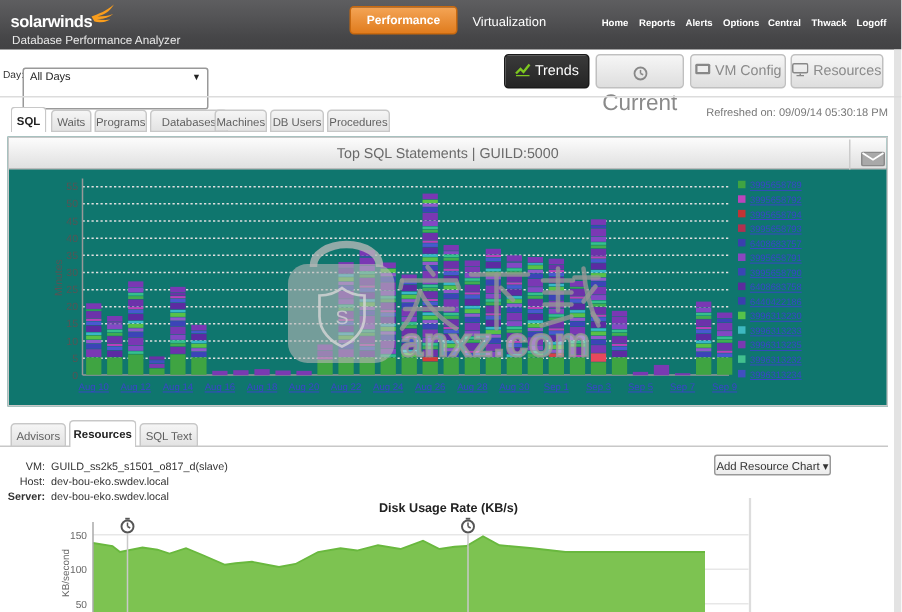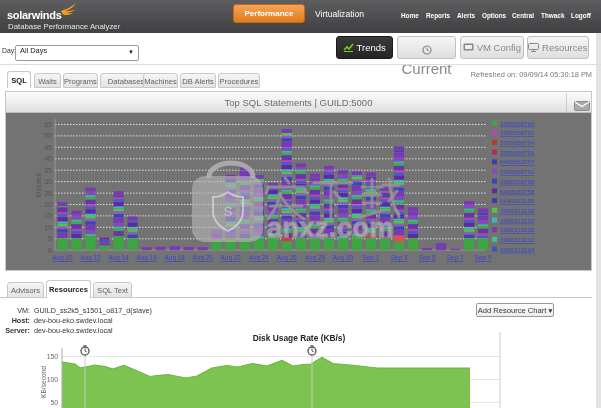--- a/index.html
+++ b/index.html
@@ -18,21 +18,21 @@
     <span style="position:absolute;left:457px;top:11.5px;width:18px;text-align:center;font-size:6.4px;font-weight:bold;color:#fff">Alerts</span>
     <span style="position:absolute;left:482px;top:11.5px;width:22px;text-align:center;font-size:6.4px;font-weight:bold;color:#fff">Options</span>
     <span style="position:absolute;left:512px;top:11.5px;width:21px;text-align:center;font-size:6.4px;font-weight:bold;color:#fff">Central</span>
     <span style="position:absolute;left:541px;top:11.5px;width:22px;text-align:center;font-size:6.4px;font-weight:bold;color:#fff">Thwack</span>
     <span style="position:absolute;left:571px;top:11.5px;width:20px;text-align:center;font-size:6.4px;font-weight:bold;color:#fff">Logoff</span>
 </div>
 
 <div style="position:absolute;left:596px;top:33px;width:5px;height:375px;background:#e3e3e3"></div>
 
 <div style="position:absolute;left:2px;top:46.5px;font-size:6.8px;color:#333">Day:</div>
-<div style="position:absolute;left:15px;top:45px;width:124px;height:16px;border:1px solid #999;border-radius:2px;background:#fff;font-size:7.4px;color:#222;line-height:10px;padding-left:4px;box-sizing:border-box">All Days<span style="position:absolute;right:4px;top:1px;font-size:6px">▼</span></div>
+<div style="position:absolute;left:15px;top:45px;width:124px;height:28px;border:1px solid #999;border-radius:2px;background:#fff;font-size:7.4px;color:#222;line-height:10px;padding-left:4px;box-sizing:border-box">All Days<span style="position:absolute;right:4px;top:1px;font-size:6px">▼</span></div>
 <div style="position:absolute;left:336px;top:36px;width:57px;height:23px;background:linear-gradient(#3a3a3a,#252525);border:1px solid #1a1a1a;color:#fff;border-radius:3px;box-sizing:border-box;font-size:9.5px;text-align:center;line-height:21px"><svg width="11" height="9" style="vertical-align:-1px">
       <polyline points="1,7 4,4 6,6 10,1" stroke="#7ec820" stroke-width="1.6" fill="none"></polyline>
       <line x1="1" y1="8.5" x2="10" y2="8.5" stroke="#7ec820" stroke-width="1"></line>
     </svg> Trends</div>
 <div style="position:absolute;left:397px;top:36px;width:59px;height:23px;background:linear-gradient(#f6f6f6,#dedede);border:1px solid #c0c0c0;color:#8a8a8a;border-radius:3px;box-sizing:border-box;font-size:15px;text-align:center;line-height:21px"><svg width="10" height="10" style="vertical-align:-1.5px">
       <circle cx="5" cy="5" r="4" fill="none" stroke="#888" stroke-width="1.2"></circle>
       <line x1="5" y1="5" x2="5" y2="2.6" stroke="#888"></line>
       <line x1="5" y1="5" x2="6.8" y2="5.8" stroke="#888"></line>
     </svg> Current</div>
 <div style="position:absolute;left:460px;top:36px;width:64px;height:23px;background:linear-gradient(#f6f6f6,#dedede);border:1px solid #c0c0c0;color:#8a8a8a;border-radius:3px;box-sizing:border-box;font-size:9.5px;text-align:center;line-height:21px"><svg width="11" height="9" style="vertical-align:-1px">
@@ -44,25 +44,25 @@
       <line x1="3" y1="8.5" x2="8" y2="8.5" stroke="#888"></line>
       <line x1="5.5" y1="7" x2="5.5" y2="8.5" stroke="#888"></line>
     </svg> Resources</div>
 <div style="position:absolute;left:0;top:64px;width:601px;height:1px;background:#dcdcdc"></div>
 
 <div style="position:absolute;left:7px;top:71px;width:24px;height:17px;background:#fff;border:1px solid #c8c8c8;border-bottom:none;border-radius:3px 3px 0 0;z-index:5;text-align:center;line-height:17px;font-size:7.6px;font-weight:bold;color:#222;box-sizing:border-box">SQL</div>
 <div style="position:absolute;left:34px;top:73px;width:27px;height:15px;background:linear-gradient(#f5f5f5,#e3e3e3);border:1px solid #c8c8c8;border-radius:3px 3px 0 0;text-align:center;line-height:15px;font-size:7.6px;color:#5f5f5f;box-sizing:border-box">Waits</div>
 <div style="position:absolute;left:63px;top:73px;width:35px;height:15px;background:linear-gradient(#f5f5f5,#e3e3e3);border:1px solid #c8c8c8;border-radius:3px 3px 0 0;text-align:left;line-height:15px;font-size:7.6px;color:#5f5f5f;box-sizing:border-box">Programs</div>
 <div style="position:absolute;left:100px;top:73px;width:52px;height:15px;background:linear-gradient(#f5f5f5,#e3e3e3);border:1px solid #c8c8c8;border-radius:3px 3px 0 0;text-align:center;line-height:15px;font-size:7.6px;color:#5f5f5f;box-sizing:border-box">Databases</div>
 <div style="position:absolute;left:143px;top:73px;width:35px;height:15px;background:linear-gradient(#f5f5f5,#e3e3e3);border:1px solid #c8c8c8;border-radius:3px 3px 0 0;text-align:center;line-height:15px;font-size:7.6px;color:#5f5f5f;box-sizing:border-box">Machines</div>
-<div style="position:absolute;left:180px;top:73px;width:36px;height:15px;background:linear-gradient(#f5f5f5,#e3e3e3);border:1px solid #c8c8c8;border-radius:3px 3px 0 0;text-align:center;line-height:15px;font-size:7.6px;color:#5f5f5f;box-sizing:border-box">DB Alerts</div>
+<div style="position:absolute;left:180px;top:73px;width:36px;height:15px;background:linear-gradient(#f5f5f5,#e3e3e3);border:1px solid #c8c8c8;border-radius:3px 3px 0 0;text-align:center;line-height:15px;font-size:7.6px;color:#5f5f5f;box-sizing:border-box">DB Users</div>
 <div style="position:absolute;left:218px;top:73px;width:42px;height:15px;background:linear-gradient(#f5f5f5,#e3e3e3);border:1px solid #c8c8c8;border-radius:3px 3px 0 0;text-align:center;line-height:15px;font-size:7.6px;color:#5f5f5f;box-sizing:border-box">Procedures</div>
 <div style="position:absolute;right:9px;top:70px;font-size:7.4px;color:#777">Refreshed on: 09/09/14 05:30:18 PM</div>
 
-<div style="position:absolute;left:5px;top:91px;width:587px;height:180px;border:1px solid #c8c8c8;background:#737373;box-sizing:border-box">
+<div style="position:absolute;left:5px;top:91px;width:587px;height:180px;border:1px solid #c8c8c8;background:#0f766e;box-sizing:border-box">
   <div style="position:absolute;left:0;top:0;width:100%;height:21px;background:linear-gradient(#fcfcfc,#e0e0e0);border-bottom:1px solid #bbb;box-sizing:border-box">
     <div style="width:100%;text-align:center;font-size:9.5px;color:#6a6a6a;line-height:21px">Top SQL Statements | GUILD:5000</div>
     <div style="position:absolute;right:24px;top:1px;width:1px;height:20px;background:#ccc"></div>
     <svg width="16" height="10" style="position:absolute;right:1px;top:9px">
         <rect x="0.5" y="0.5" width="15" height="9" rx="1" fill="#a9a9a9" stroke="#8a8a8a"></rect>
         <polyline points="1,1 8,5.5 15,1" fill="none" stroke="#fff" stroke-width="1.2"></polyline>
       </svg>
   </div>
 </div>
 <svg width="601" height="408" style="position:absolute;left:0;top:0">
@@ -570,21 +570,21 @@
 </svg>
 
 <div style="position:absolute;left:0;top:297px;width:592px;height:1px;background:#c8c8c8"></div>
 <div style="position:absolute;left:7px;top:282px;width:37px;height:16px;background:linear-gradient(#f5f5f5,#e3e3e3);border:1px solid #c8c8c8;border-radius:3px 3px 0 0;text-align:center;line-height:16px;font-size:7.6px;color:#5f5f5f;box-sizing:border-box">Advisors</div>
 <div style="position:absolute;left:46px;top:280px;width:45px;height:18px;background:#fff;border:1px solid #c8c8c8;border-bottom:none;border-radius:3px 3px 0 0;z-index:5;text-align:center;line-height:18px;font-size:7.6px;font-weight:bold;color:#222;box-sizing:border-box">Resources</div>
 <div style="position:absolute;left:93px;top:282px;width:39px;height:16px;background:linear-gradient(#f5f5f5,#e3e3e3);border:1px solid #c8c8c8;border-radius:3px 3px 0 0;text-align:center;line-height:16px;font-size:7.6px;color:#5f5f5f;box-sizing:border-box">SQL Text</div>
 
 <div style="position:absolute;left:0;top:306px;font-size:7.2px;color:#333">
   <div style="position:absolute;left:0;top:0;width:30px;text-align:right;font-weight:normal">VM:</div>
   <div style="position:absolute;left:34px;top:0;width:300px">GUILD_ss2k5_s1501_o817_d(slave)</div>
-  <div style="position:absolute;left:0;top:10px;width:30px;text-align:right;font-weight:bold">Host:</div>
+  <div style="position:absolute;left:0;top:10px;width:30px;text-align:right;font-weight:normal">Host:</div>
   <div style="position:absolute;left:34px;top:10px;width:300px">dev-bou-eko.swdev.local</div>
   <div style="position:absolute;left:0;top:20px;width:30px;text-align:right;font-weight:bold">Server:</div>
   <div style="position:absolute;left:34px;top:20px;width:300px">dev-bou-eko.swdev.local</div>
 </div>
 <div style="position:absolute;left:476px;top:303px;width:78px;height:14px;background:linear-gradient(#fdfdfd,#ececec);border:1px solid #999;border-radius:2px;box-sizing:border-box;font-size:7.6px;color:#333;text-align:center;line-height:13px">Add Resource Chart ▾</div>
 <svg width="601" height="78" style="position:absolute;left:0;top:330px">
 <text x="299" y="11" font-size="8.4" font-weight="bold" fill="#222" text-anchor="middle">Disk Usage Rate (KB/s)</text>
 <line x1="62" y1="26.5" x2="499" y2="26.5" stroke="#e7e7e7"></line>
     <text x="58" y="29.0" font-size="6.8" fill="#666" text-anchor="end">150</text>
     <line x1="62" y1="49.5" x2="499" y2="49.5" stroke="#e7e7e7"></line>

